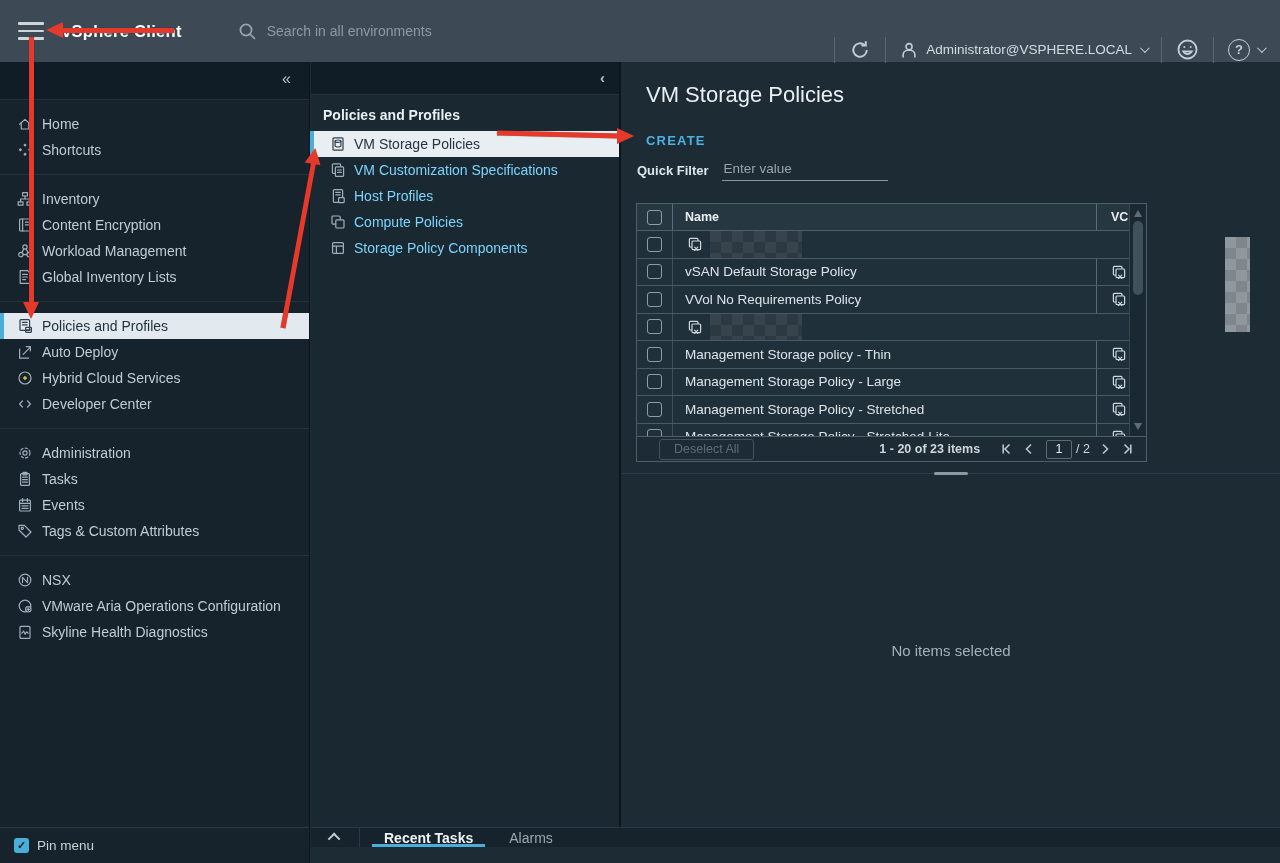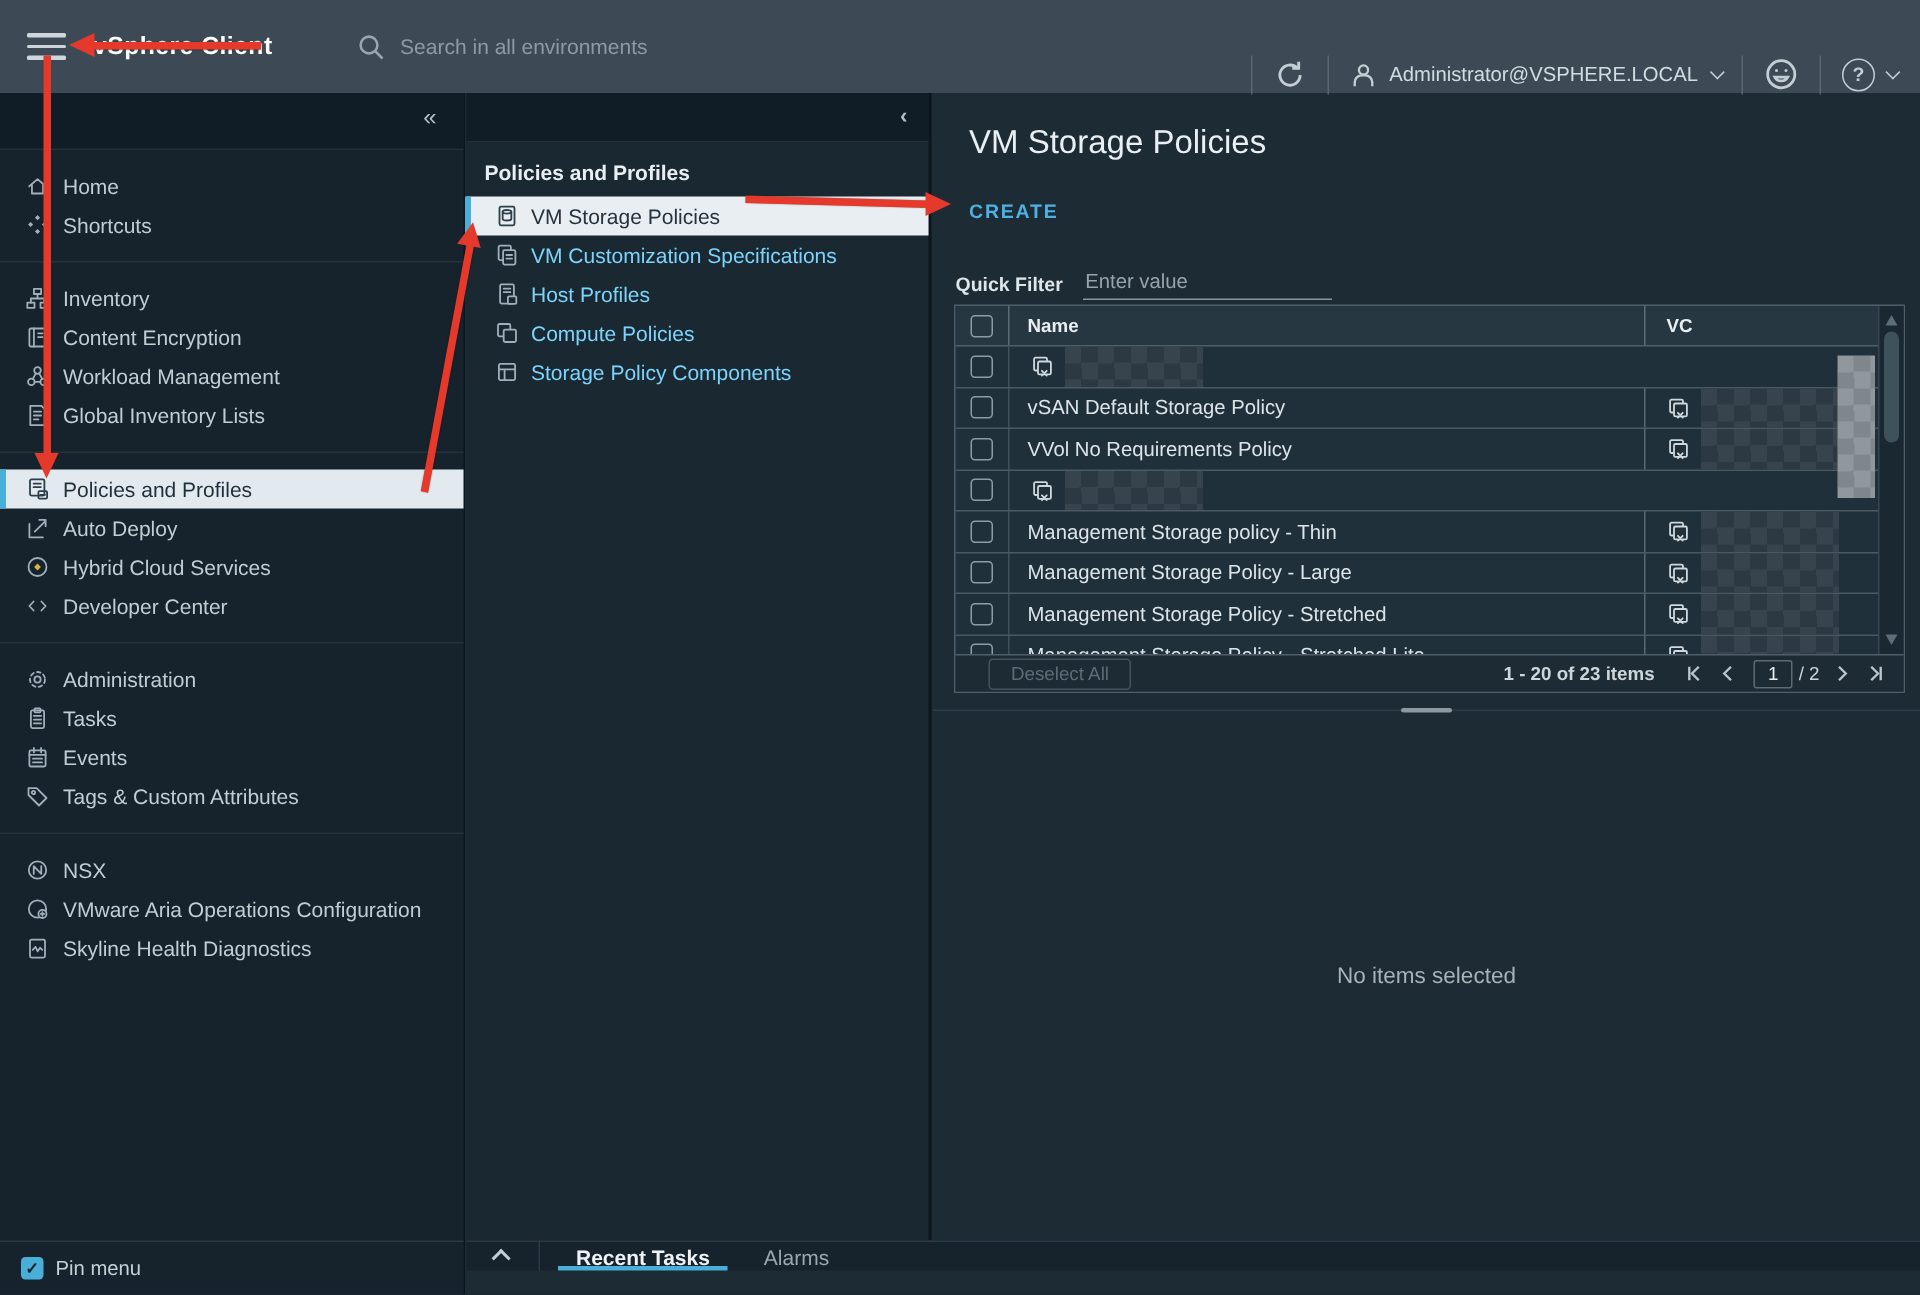--- a/index.html
+++ b/index.html
@@ -47,26 +47,26 @@
   .mp-item { height:26px; display:flex; align-items:center; padding-left:18px; font-size:14px; color:#7dd3fc; cursor:pointer; position:relative; white-space:nowrap; }
   .mp-item .icon { width:17px; height:17px; margin-right:8px; display:flex; align-items:center; justify-content:center; color:#9fb0ba; flex:none; }
   .mp-item.selected { background:#e9eef3; color:#24333d; }
   .mp-item.selected .icon { color:#2c3e49; }
   .mp-item.selected::before { content:""; position:absolute; left:-1px; top:0; bottom:0; width:4px; background:#49afd9; }
 
   
   .content { position:absolute; left:622px; top:62px; width:658px; height:765px; background:#1c2b34; z-index:1; }
   .page-title { position:absolute; left:24px; top:20px; font-size:22px; font-weight:400; color:#e9eff3; }
   .create-link { position:absolute; left:24px; top:71px; font-size:13px; font-weight:700; letter-spacing:1.2px; color:#4db1e3; cursor:pointer; text-decoration:none; }
-  .qf-row { position:absolute; left:15px; top:116px; display:flex; align-items:center; }
+  .qf-row { position:absolute; left:15px; top:97px; display:flex; align-items:center; }
   .qf-label { font-size:13px; font-weight:700; color:#dfe6ea; }
   .qf-input { margin-left:13px; width:166px; background:transparent; border:none; border-bottom:1px solid #8a97a0; outline:none; font-family:inherit; font-size:13.5px; color:#d2dbe0; padding:2px 2px 4px 2px; }
   .qf-input::placeholder { color:#98a4ad; }
 
-  .vtable { position:absolute; left:14px; top:141px; width:634px; height:259px; border:1px solid #4f5f69; background:#20303a; }
+  .vtable { position:absolute; left:14px; top:141px; width:511px; height:259px; border:1px solid #4f5f69; background:#20303a; }
   .thead { height:27px; background:#263742; border-bottom:1px solid #4f5f69; display:flex; align-items:center; }
   .th { font-size:12.5px; font-weight:700; color:#e8eef2; }
   .col-check { width:36px; flex:none; display:flex; align-items:center; justify-content:center; border-right:1px solid rgba(160,175,185,.45); align-self:stretch; }
   .col-name { width:424px; flex:none; padding-left:12px; border-right:1px solid rgba(160,175,185,.45); align-self:stretch; display:flex; align-items:center; }
   .col-vc { flex:1; padding-left:14px; display:flex; align-items:center;text-align:center; }
   .tbody { height:205px; overflow:hidden; position:relative; }
   .trow { height:27.5px; display:flex; align-items:center; border-bottom:1px solid #4a5a64; }
   .cb { width:15px; height:15px; border:1.6px solid #8f9ca4; border-radius:3px; cursor:pointer; }
   .name-cell { font-size:13.5px; color:#dde4e9; }
   .vc-cell svg { color:#cfd8dd; flex:none; }

